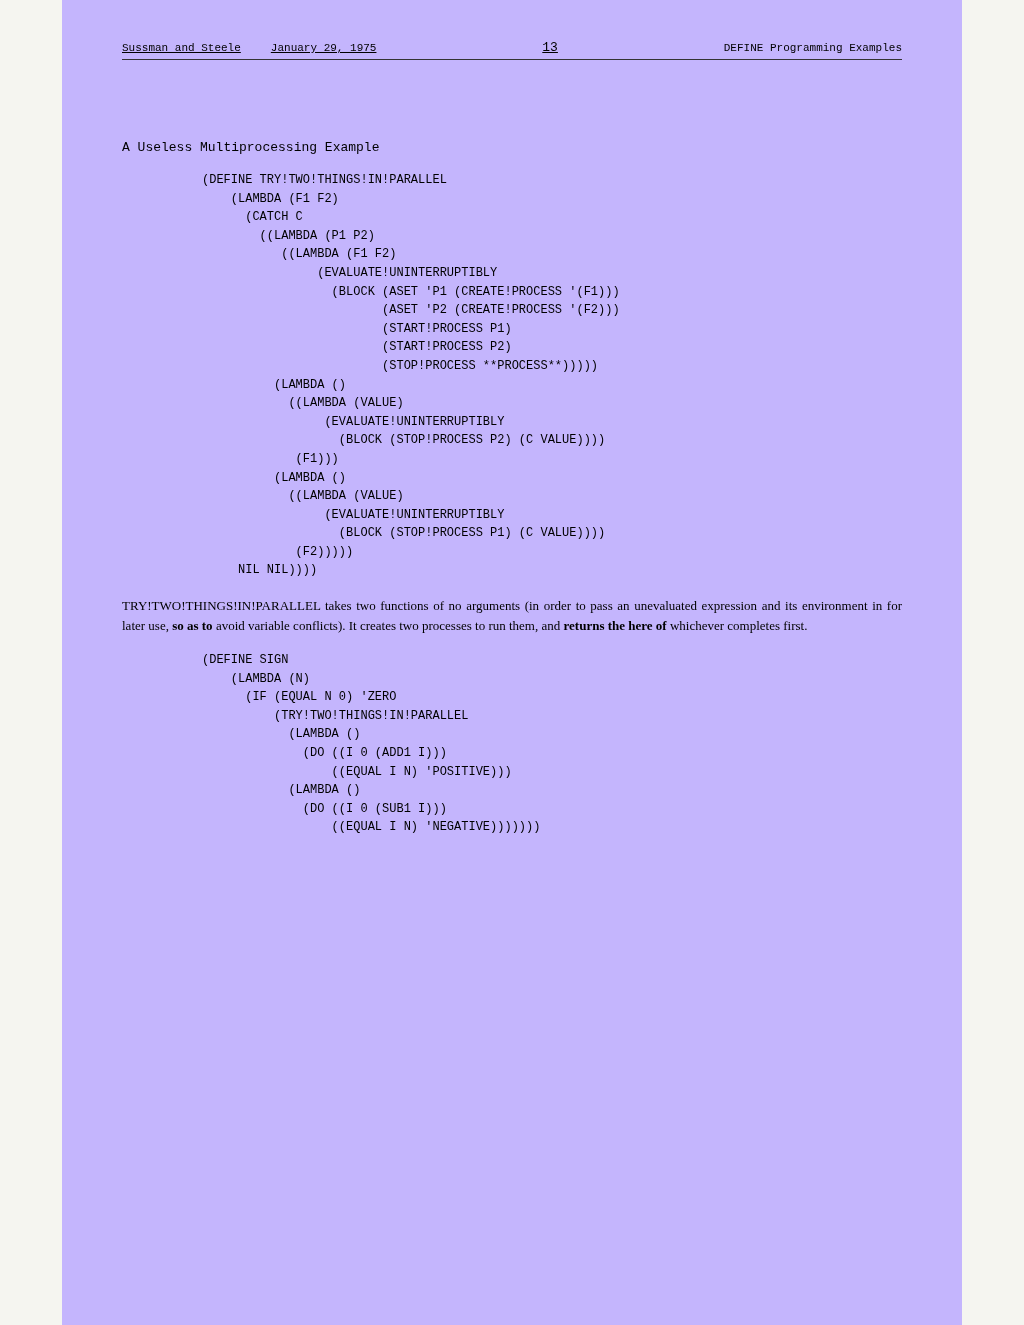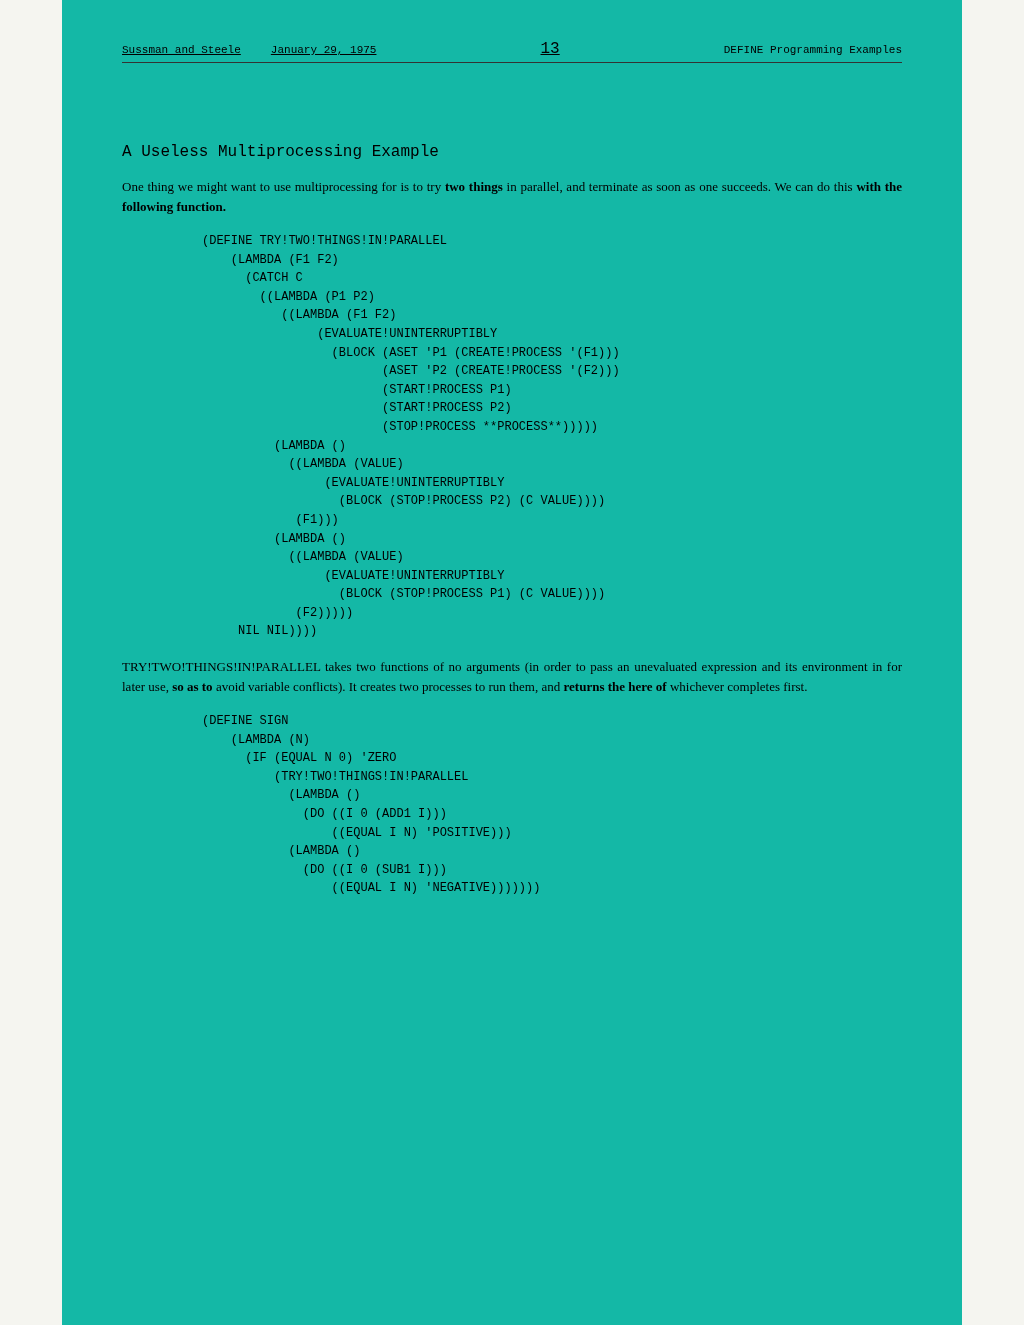--- a/index.html
+++ b/index.html
@@ -11,21 +11,21 @@
     body {
       background: #f5f5f0;
       font-family: 'Courier New', Courier, monospace;
       width: 1024px;
       min-height: 1325px;
       display: flex;
       justify-content: center;
     }
 
     .page {
-      background: #14b8a6;
+      background: #c4b5fd;
       width: 900px;
       min-height: 1325px;
       padding: 40px 60px 84px 60px;
       position: relative;
     }
 
     .header {
       display: flex;
       justify-content: space-between;
       align-items: baseline;
@@ -43,31 +43,31 @@
 
     .header-authors {
       text-decoration: underline;
     }
 
     .header-date {
       text-decoration: underline;
     }
 
     .header-page {
-      font-size: 16px;
+      font-size: 13px;
       text-decoration: underline;
     }
 
     .header-right {
       font-size: 11px;
     }
 
     .section-title {
       font-family: 'Courier New', Courier, monospace;
-      font-size: 16px;
+      font-size: 13px;
       font-weight: normal;
       margin-bottom: 16px;
     }
 
     .body-text {
       font-family: 'Times New Roman', Times, serif;
       font-size: 13px;
       line-height: 1.5;
       text-align: justify;
     }
@@ -101,23 +101,20 @@
     <div class="header-left">
       <span class="header-authors">Sussman and Steele</span>
       <span class="header-date">January 29, 1975</span>
     </div>
     <span class="header-page">13</span>
     <span class="header-right">DEFINE Programming Examples</span>
   </div>
 
   <div class="section-title">A Useless Multiprocessing Example</div>
 
-  <div class="body-text paragraph">
-    <span class="indent">One thing we might want to use multiprocessing for is to try <span class="bold">two things</span> in parallel, and terminate as soon as one succeeds.  We can do this <span class="bold">with the following function.</span></span>
-  </div>
 
   <div class="code-block">(DEFINE TRY!TWO!THINGS!IN!PARALLEL
     (LAMBDA (F1 F2)
       (CATCH C
         ((LAMBDA (P1 P2)
            ((LAMBDA (F1 F2)
                 (EVALUATE!UNINTERRUPTIBLY
                   (BLOCK (ASET 'P1 (CREATE!PROCESS '(F1)))
                          (ASET 'P2 (CREATE!PROCESS '(F2)))
                          (START!PROCESS P1)

